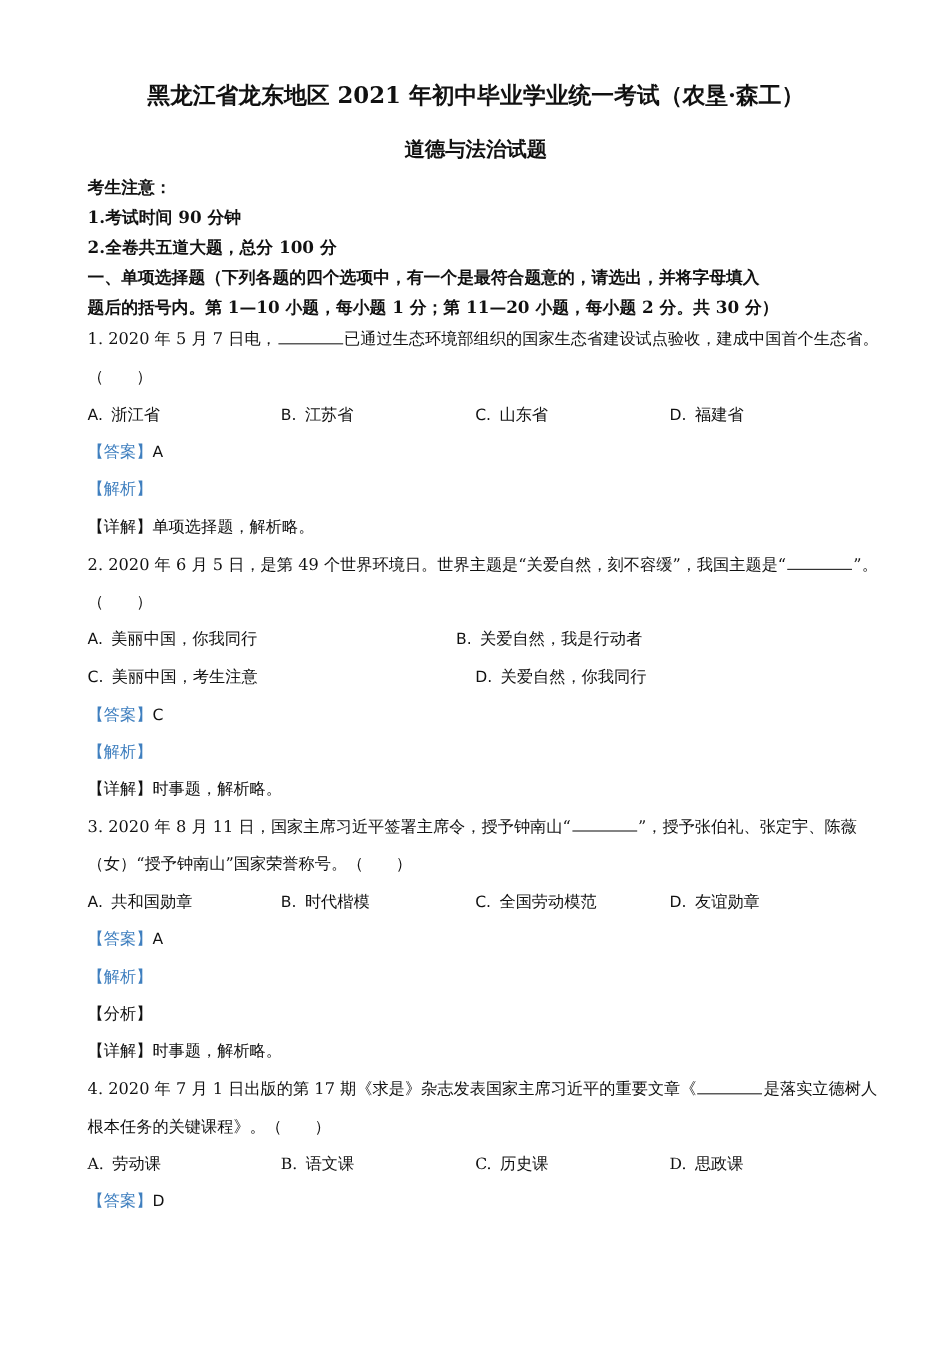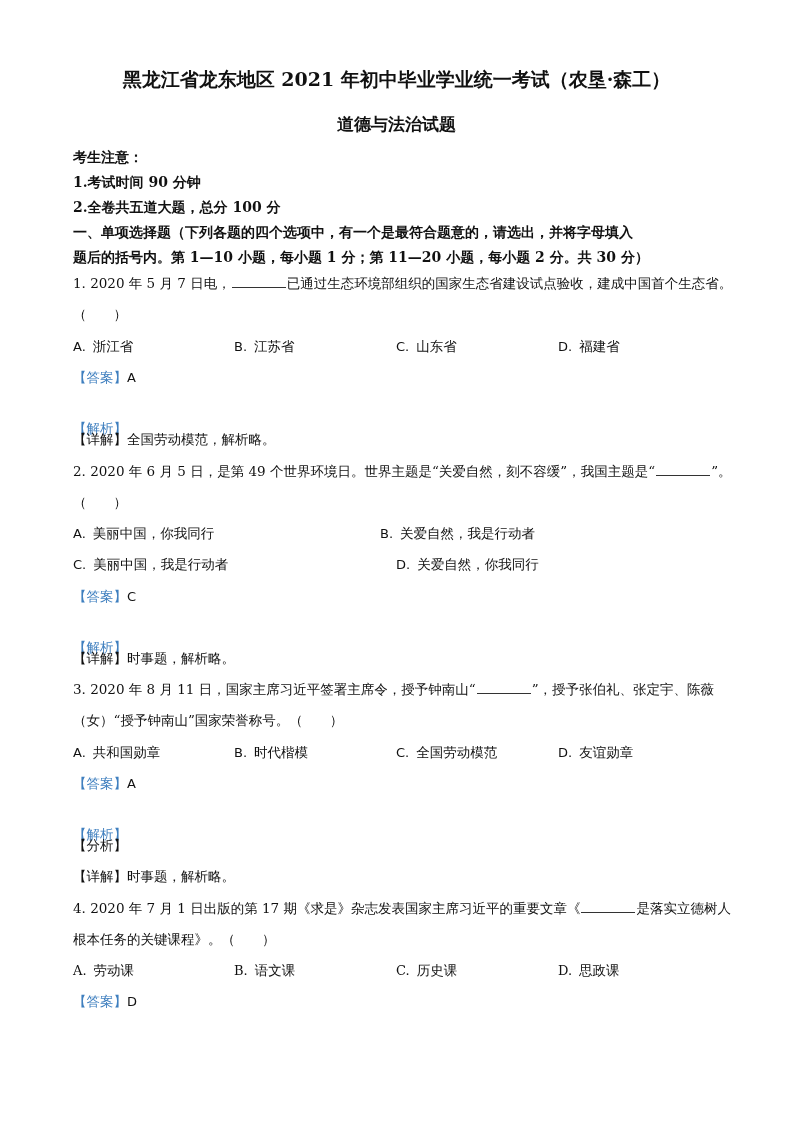--- a/index.html
+++ b/index.html
@@ -9,21 +9,21 @@
   .line { position: absolute; left: 73px; white-space: nowrap; font-size: 13.5px; line-height: 18px; }
   .title { position: absolute; left: 0; width: 793px; text-align: center; font-weight: bold;
            font-family: "DejaVu Serif", "Liberation Serif", serif; white-space: nowrap; }
   .t1 { top: 67px; font-size: 19px; letter-spacing: 0px; }
   .t2 { top: 113px; font-size: 17px; }
   .bold { font-weight: bold; font-size: 14px; }
   .blank { display: inline-block; width: 54px; border-bottom: 1px solid #333; height: 12px; vertical-align: baseline; margin: 0 1px; }
   .opt { position: absolute; white-space: nowrap; font-size: 13.5px; line-height: 18px; }
   .opt .k { font-family: "DejaVu Sans", "Liberation Sans", sans-serif; font-size: 13px; margin-right: 7px; }
   .opt.serifk .k { font-family: "DejaVu Serif", "Liberation Serif", serif; }
-  .tag { color: #3f7fbf; margin-top: 20px; }
+  .tag { color: #3f7fbf; }
   .ans { font-family: "DejaVu Sans", "Liberation Sans", sans-serif; font-size: 13px; color: #111; }
 </style>
 </head>
 <body>
 
 <div class="page">
 
   <div class="title t1">黑龙江省龙东地区 2021 年初中毕业学业统一考试（农垦·森工）</div>
   <div class="title t2">道德与法治试题</div>
 
@@ -36,29 +36,29 @@
   <div class="line" style="top:274px">
     <span>1. 2020 年 5 月 7 日电，</span><span class="blank"></span><span>已通过生态环境部组织的国家生态省建设试点验收，建成中国首个生态省。</span>
   </div>
   <div class="line" style="top:305px">（　　）</div>
   <div class="opt" style="top:337px;left:73px"><span class="k">A.</span><span>浙江省</span></div>
   <div class="opt" style="top:337px;left:234px"><span class="k">B.</span><span>江苏省</span></div>
   <div class="opt" style="top:337px;left:396px"><span class="k">C.</span><span>山东省</span></div>
   <div class="opt" style="top:337px;left:558px"><span class="k">D.</span><span>福建省</span></div>
   <div class="line" style="top:368px"><span class="tag">【答案】</span><span class="ans">A</span></div>
   <div class="line tag" style="top:399px">【解析】</div>
-  <div class="line" style="top:430px"><span>【详解】</span><span>全国劳动模范，解析略。</span></div>
+  <div class="line" style="top:430px"><span>【详解】</span><span>单项选择题，解析略。</span></div>
 
   <div class="line" style="top:462px">
     <span>2. 2020 年 6 月 5 日，是第 49 个世界环境日。世界主题是“关爱自然，刻不容缓”，我国主题是“</span><span class="blank"></span><span>”。</span>
   </div>
   <div class="line" style="top:493px">（　　）</div>
   <div class="opt" style="top:524px;left:73px"><span class="k">A.</span><span>美丽中国，你我同行</span></div>
   <div class="opt" style="top:524px;left:380px"><span class="k">B.</span><span>关爱自然，我是行动者</span></div>
-  <div class="opt" style="top:555px;left:73px"><span class="k">C.</span><span>美丽中国，我是行动者</span></div>
+  <div class="opt" style="top:555px;left:73px"><span class="k">C.</span><span>美丽中国，考生注意</span></div>
   <div class="opt" style="top:555px;left:396px"><span class="k">D.</span><span>关爱自然，你我同行</span></div>
   <div class="line" style="top:587px"><span class="tag">【答案】</span><span class="ans">C</span></div>
   <div class="line tag" style="top:618px">【解析】</div>
   <div class="line" style="top:649px"><span>【详解】</span><span>时事题，解析略。</span></div>
 
   <div class="line" style="top:680px">
     <span>3. 2020 年 8 月 11 日，国家主席习近平签署主席令，授予钟南山“</span><span class="blank"></span><span>”，授予张伯礼、张定宇、陈薇</span>
   </div>
   <div class="line" style="top:711px">（女）“授予钟南山”国家荣誉称号。（　　）</div>
   <div class="opt" style="top:743px;left:73px"><span class="k">A.</span><span>共和国勋章</span></div>

